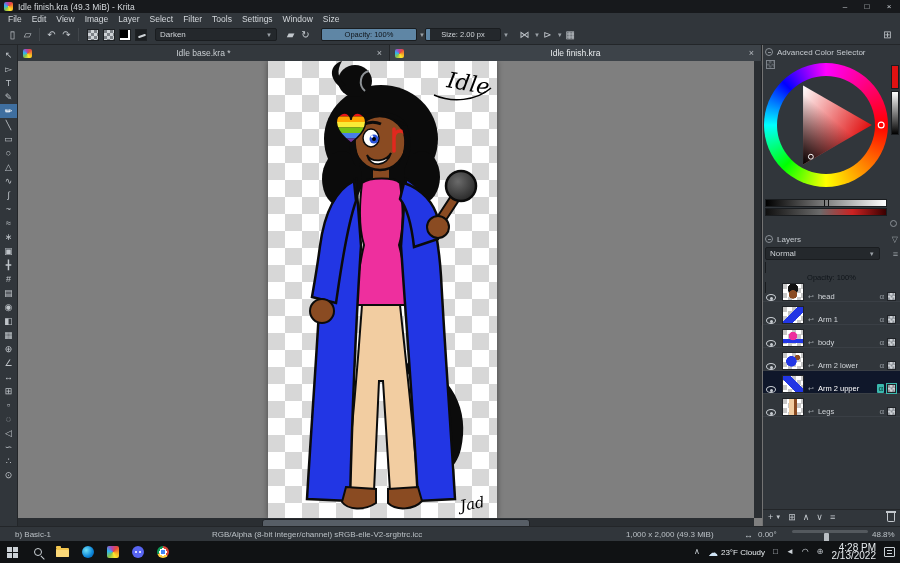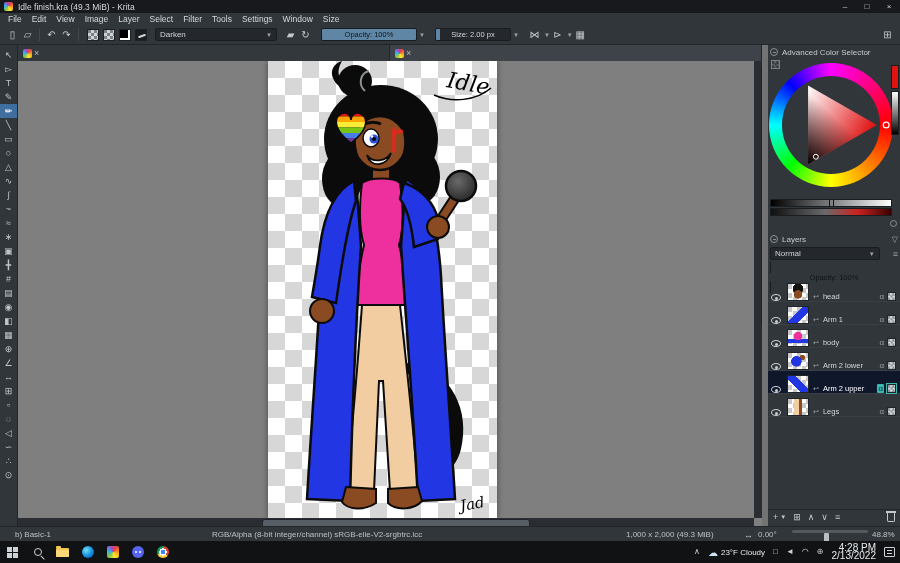--- a/index.html
+++ b/index.html
@@ -29,21 +29,21 @@
   .chip-brush{background:#1b1e21;position:relative;}
   .chip-brush::after{content:"";position:absolute;left:2px;top:5px;width:8px;height:2px;background:#cfd3d7;border-radius:2px;transform:rotate(-20deg);}
   .dd{height:13px;background:#24282c;border:1px solid #1a1d20;border-radius:2px;display:flex;align-items:center;font-size:8px;color:#d0d4d8;padding:0 4px;flex:0 0 auto;}
   .dd .caret{margin-left:auto;font-size:6px;color:#9aa0a6;padding-left:4px;}
   .dd.blend{width:122px;margin-left:8px;}
   .krita-slider{position:relative;height:13px;background:#24282c;border:1px solid #1a1d20;border-radius:2px;overflow:hidden;flex:0 0 auto;}
   .krita-slider .fill{position:absolute;left:0;top:0;bottom:0;background:#5f86a5;}
   .krita-slider .slabel{position:relative;z-index:1;display:block;text-align:center;font-size:7.5px;line-height:11px;}
   .slider-opacity{width:96px;margin-left:8px;}
   .slider-opacity .slabel{color:#10151a;}
-  .slider-size{width:76px;margin-left:10px;}
+  .slider-size{width:76px;}
   .slider-size .slabel{color:#d0d4d8;}
   .mini-caret{font-size:6px;color:#9aa0a6;margin-left:2px;}
   .tb-right{margin-left:auto;}
 
   
   .main{position:absolute;top:45px;left:0;width:900px;height:481px;display:flex;}
   .toolbox{width:18px;background:#31363b;border-right:1px solid #232629;padding-top:3px;flex:0 0 auto;}
   .tool{width:17px;height:14px;display:flex;align-items:center;justify-content:center;font-size:9px;color:#bfc4c9;}
   .tool.active{background:#3f6fa0;color:#fff;}
 
@@ -54,21 +54,21 @@
   .tab-label{flex:1;text-align:center;}
   .tab-close{font-size:9px;color:#b6bbc0;padding:0 2px;}
   .viewport{position:absolute;top:16px;left:0;right:0;bottom:0;}
   .artwork{position:absolute;left:250px;top:0;width:229px;height:458px;box-shadow:0 0 6px rgba(0,0,0,.45);background:#fff;}
   .vscroll{position:absolute;top:16px;right:0;width:8px;bottom:8px;background:#2a2e32;z-index:2;}
   .vscroll .thumb{position:absolute;top:2px;left:1px;right:1px;height:58%;background:#575e66;border-radius:3px;}
   .hscroll{position:absolute;left:0;right:8px;bottom:0;height:8px;background:#2a2e32;z-index:2;}
   .hscroll .thumb{position:absolute;left:238px;width:268px;top:1px;bottom:1px;background:#575e66;border-radius:3px;}
 
   
-  .right-panel{width:138px;position:relative;background:#31363b;border-left:6px solid #737373;font-size:8px;color:#c6cbd0;flex:0 0 auto;}
+  .right-panel{width:138px;position:relative;background:#31363b;border-left:1px solid #737373;font-size:8px;color:#c6cbd0;flex:0 0 auto;}
   .docker-header{position:absolute;left:2px;right:2px;height:12px;display:flex;align-items:center;gap:4px;}
   .docker-circle{width:8px;height:8px;border:1px solid #8a9096;border-radius:50%;position:relative;flex:0 0 auto;}
   .docker-circle::after{content:"";position:absolute;left:2px;top:3px;width:3px;height:1px;background:#8a9096;}
   .cs-header{top:1px;}
   .cs-settings{position:absolute;top:15px;left:3px;width:9px;height:9px;border:1px solid #7d838a;background:repeating-conic-gradient(#5a6066 0 25%,#33383d 0 50%) 0 0/4.5px 4.5px;}
   .wheel{position:absolute;top:18px;left:1px;width:124px;height:124px;}
   .ring{position:absolute;inset:0;border-radius:50%;background:conic-gradient(from 0deg,#ff00ff,#ff0000 90deg,#ffff00 180deg,#00ff00 225deg,#00ffff 270deg,#0000ff 315deg,#ff00ff 360deg);}
   .ring-hole{position:absolute;inset:13px;background:#31363b;border-radius:50%;}
   .wheel svg{position:absolute;inset:0;width:100%;height:100%;}
   .val-red{position:absolute;right:1px;top:20px;width:8px;height:24px;background:#e01212;border:1px solid #1a1d20;}
@@ -343,24 +343,26 @@
 
         <div class="tool">
           <span>⊙</span>
         </div>
       </div>
 
     <div class="canvas-region">
       <div class="tabbar">
         <div class="tab">
           <span class="kicon"></span>
+          <span class="tab-label">Idle base.kra *</span>
           <span class="tab-close">×</span>
         </div>
         <div class="tab active">
           <span class="kicon"></span>
+          <span class="tab-label">Idle finish.kra</span>
           <span class="tab-close">×</span>
         </div>
       </div>
 
       <div class="viewport">
 
         <svg class="artwork" viewBox="0 0 229 458">
           <defs>
             <pattern id="chk" width="34" height="34" patternUnits="userSpaceOnUse">
               <rect width="34" height="34" fill="#ffffff"></rect>

